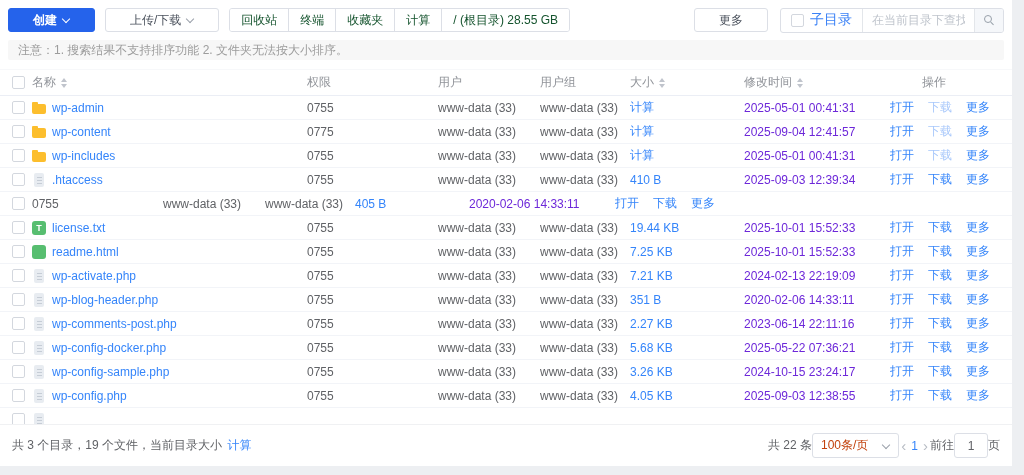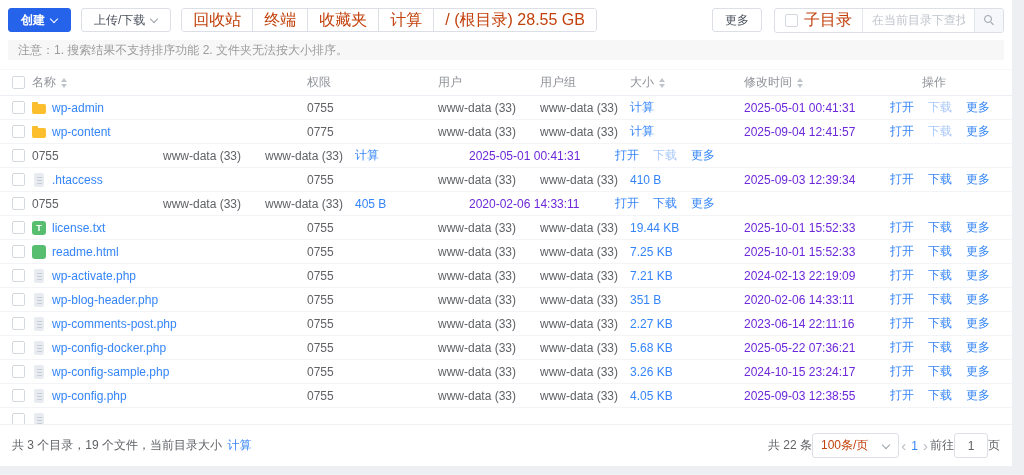--- a/index.html
+++ b/index.html
@@ -3,40 +3,40 @@
 <meta charset="utf-8">
 <style>
   * { margin:0; padding:0; box-sizing:border-box; }
   html,body { width:1024px; height:475px; overflow:hidden; background:#edeff2;
     font-family:"Liberation Sans", sans-serif; }
   .card { position:absolute; left:0; top:0; width:1012px; height:466px;
     background:#fff; display:flex; flex-direction:column; }
 
   
   .toolbar { height:40px; padding:8px; display:flex; align-items:center; gap:10px; }
-  .btn { height:24px; padding:0 12px; font-size:12px; border:1px solid #dcdfe6;
+  .btn { height:24px; padding:0 24px; font-size:12px; border:1px solid #dcdfe6;
     border-radius:3px; background:#fff; color:#4a515c; display:inline-flex;
     align-items:center; gap:5px; cursor:pointer; white-space:nowrap; }
   .btn.primary { background:#2563eb; border-color:#2563eb; color:#fff; font-weight:bold; }
   .chev { width:8px; height:8px; position:relative; display:inline-block; }
   .chev::before { content:""; position:absolute; top:0; left:1px; width:5px; height:5px;
     border-right:1.4px solid currentColor; border-bottom:1.4px solid currentColor;
     transform:rotate(45deg); }
   .chev.grey { color:#9aa0aa; }
   .btn-group { display:flex; height:24px; border:1px solid #dcdfe6; border-radius:3px;
     overflow:hidden; }
-  .btn-group > button { border:none; background:#fff; font-size:16px; color:#c2410c;
+  .btn-group > button { border:none; background:#fff; font-size:12px; color:#14532d;
     padding:0 11px; cursor:pointer; border-left:1px solid #dcdfe6; white-space:nowrap;
     font-family:inherit; }
   .btn-group > button:first-child { border-left:none; }
   .toolbar-right { margin-left:auto; display:flex; align-items:center; gap:12px; }
   .search-group { display:flex; align-items:stretch; height:25px; border:1px solid #dcdfe6;
     border-radius:3px; overflow:hidden; }
-  .subdir-seg { display:flex; align-items:center; gap:6px; padding:0 10px; font-size:16px;
-    color:#c2410c; }
+  .subdir-seg { display:flex; align-items:center; gap:6px; padding:0 10px; font-size:14px;
+    color:#3b82f6; }
   .checkbox { width:13px; height:13px; border:1px solid #d3d7de; border-radius:2px;
     background:#fff; display:inline-block; flex:none; cursor:pointer; }
   .search-group input { border:none; outline:none; border-left:1px solid #e3e6ea;
     width:112px; padding:0 9px; font-size:12px; color:#606266; font-family:inherit; }
   .search-group input::placeholder { color:#bfc4cc; }
   .search-btn { width:29px; border:none; border-left:1px solid #e3e6ea; background:#f5f7fa;
     display:flex; align-items:center; justify-content:center; cursor:pointer; }
   .mag { position:relative; width:12px; height:12px; display:inline-block; }
   .mag::before { content:""; position:absolute; top:1px; left:1px; width:6px; height:6px;
     border:1.3px solid #98a0aa; border-radius:50%; }
@@ -215,20 +215,24 @@
         <div class="cell c-ops">
           <a class="link">打开</a>
           <a class="link disabled">下载</a>
           <a class="link">更多</a>
         </div>
       </div>
       <div class="trow">
         <div class="cell c-check">
           <span class="checkbox"></span>
         </div>
+        <div class="cell c-name">
+          <span class="ficon folder"></span>
+          <a class="link">wp-includes</a>
+        </div>
         <div class="cell c-perm">0755</div>
         <div class="cell c-user">www-data (33)</div>
         <div class="cell c-group">www-data (33)</div>
         <div class="cell c-size">
           <a class="link">计算</a>
         </div>
         <div class="cell c-time">
           <span class="time">2025-05-01 00:41:31</span>
         </div>
         <div class="cell c-ops">

